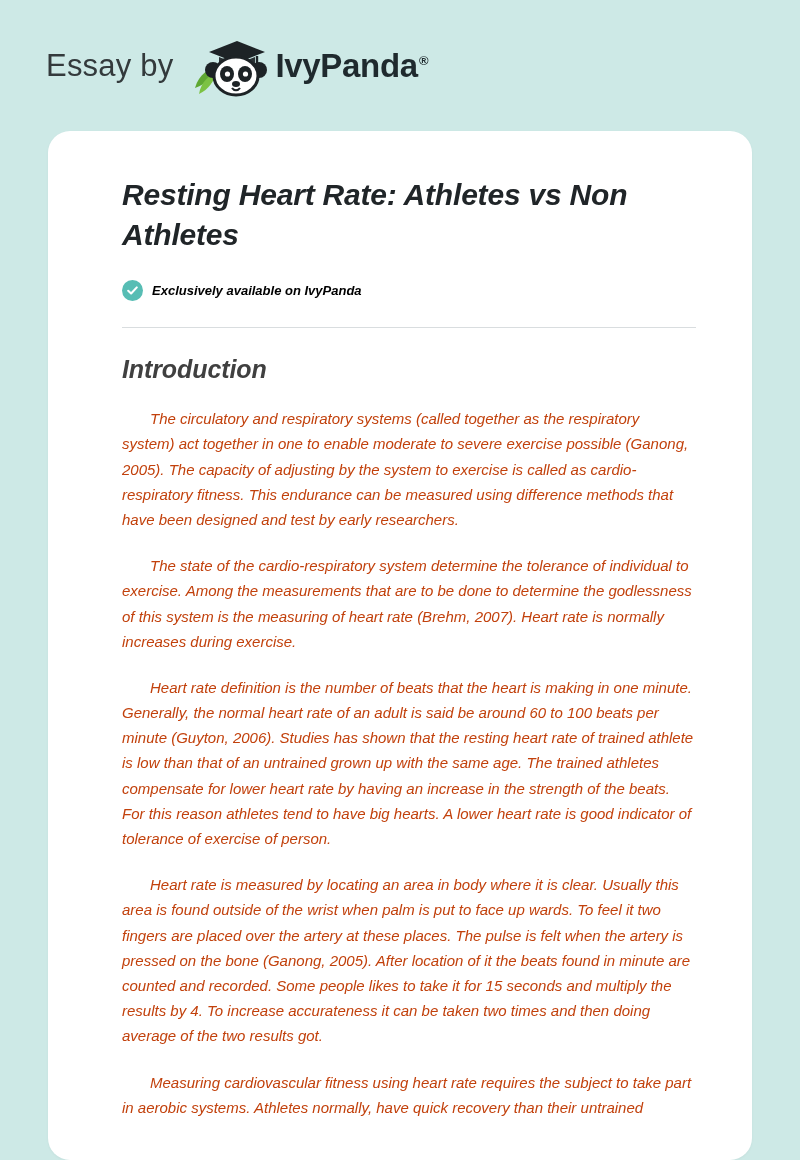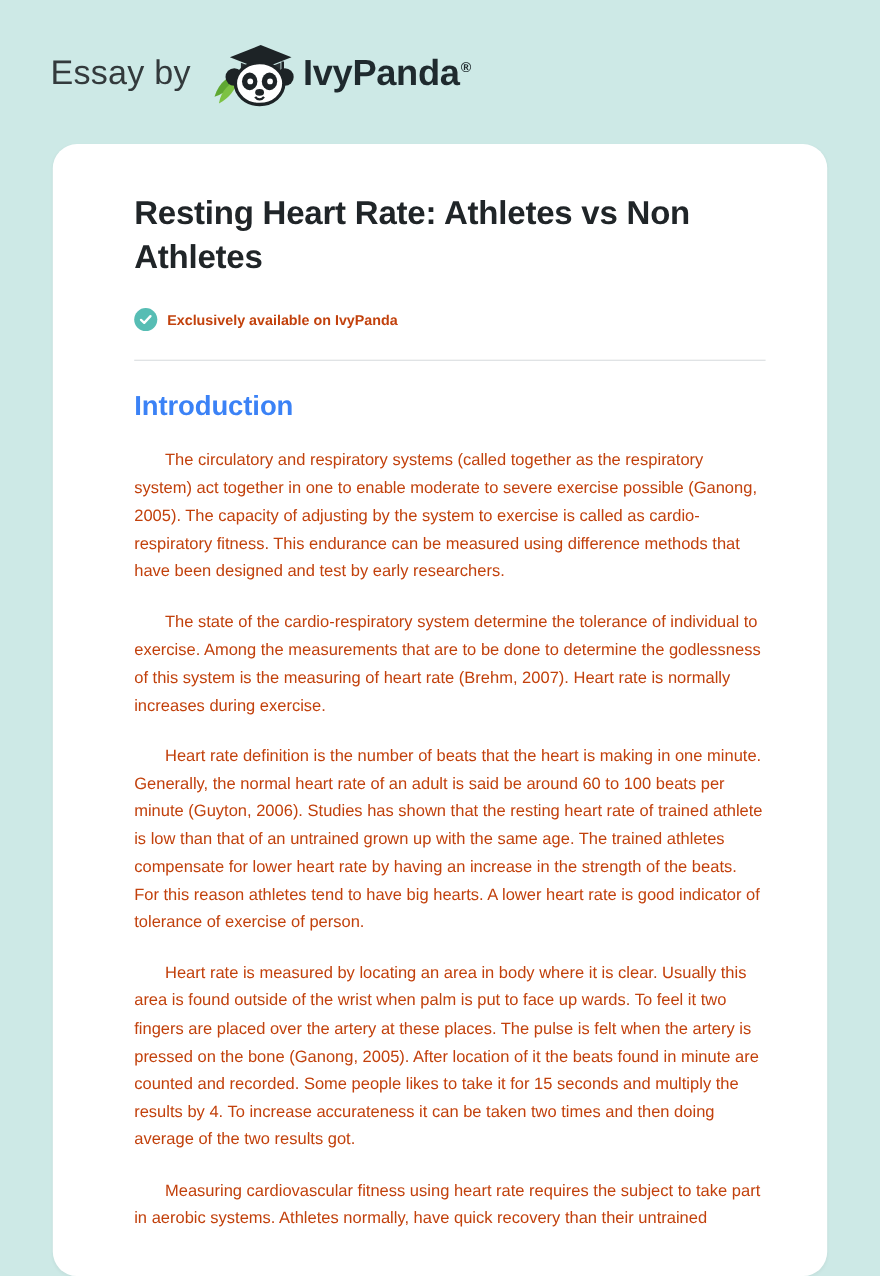--- a/index.html
+++ b/index.html
@@ -66,20 +66,21 @@
     position: absolute;
     left: 48px;
     top: 131px;
     width: 704px;
     background: #ffffff;
     border-radius: 22px;
     box-sizing: border-box;
     padding: 44px 26px 40px 26px;
     min-height: 980px;
     box-shadow: 0 1px 3px rgba(0,0,0,0.04);
+    font-style: italic;
   }
   .card-inner {
     padding: 0 0 0 0;
   }
 
   h1.doc-title {
     font-size: 30px;
     line-height: 1.32;
     color: #202528;
     margin: 0 0 26px 0;
@@ -102,33 +103,33 @@
     display: flex;
     align-items: center;
     justify-content: center;
     flex: none;
     margin-right: 9px;
   }
   .check-badge svg { display: block; }
   .badge-text {
     font-size: 13px;
     font-weight: bold;
-    color: #c2410c;
+    color: #000000;
     text-align: center;
   }
 
   .divider {
     height: 1px;
     background: #d9dddf;
     margin: 0 30px 0 48px;
   }
 
   h2.section-heading {
     font-size: 25px;
-    color: #3b82f6;
+    color: #404040;
     font-weight: bold;
     margin: 27px 0 22px 0;
     padding: 0 30px 0 48px;
     letter-spacing: -0.1px;
   }
 
   p.para {
     font-size: 15px;
     line-height: 1.68;
     color: #c2410c;

